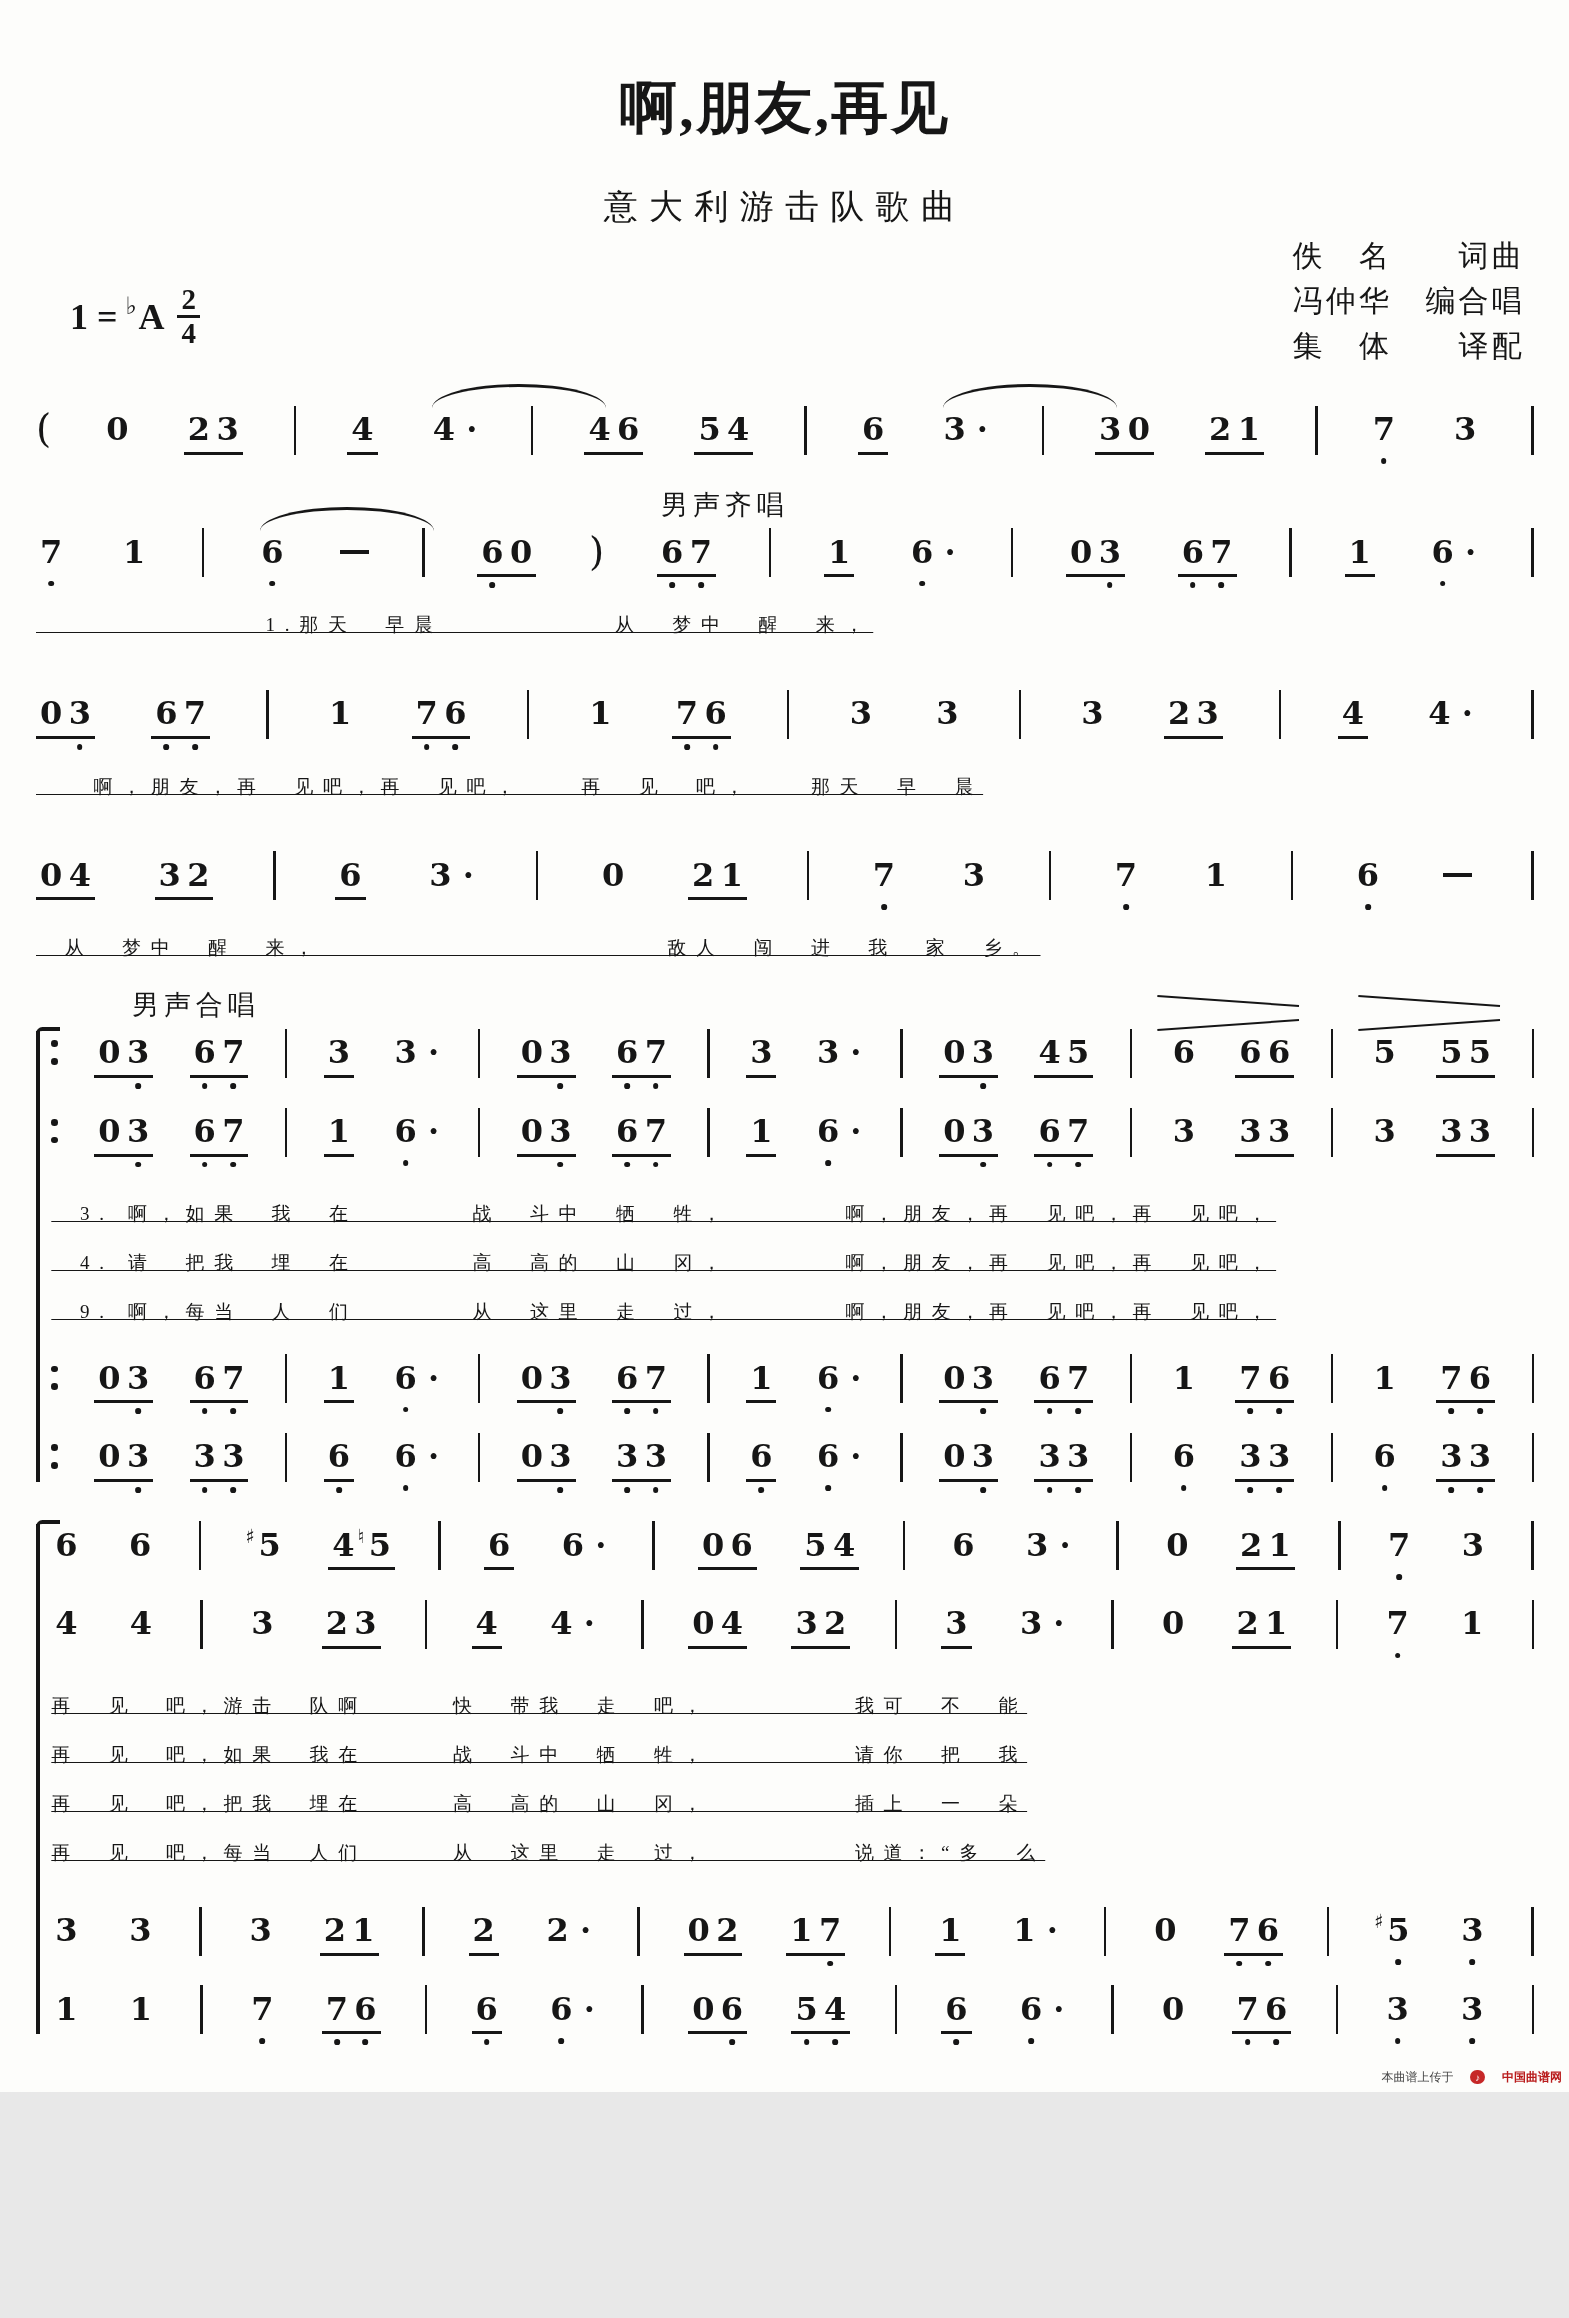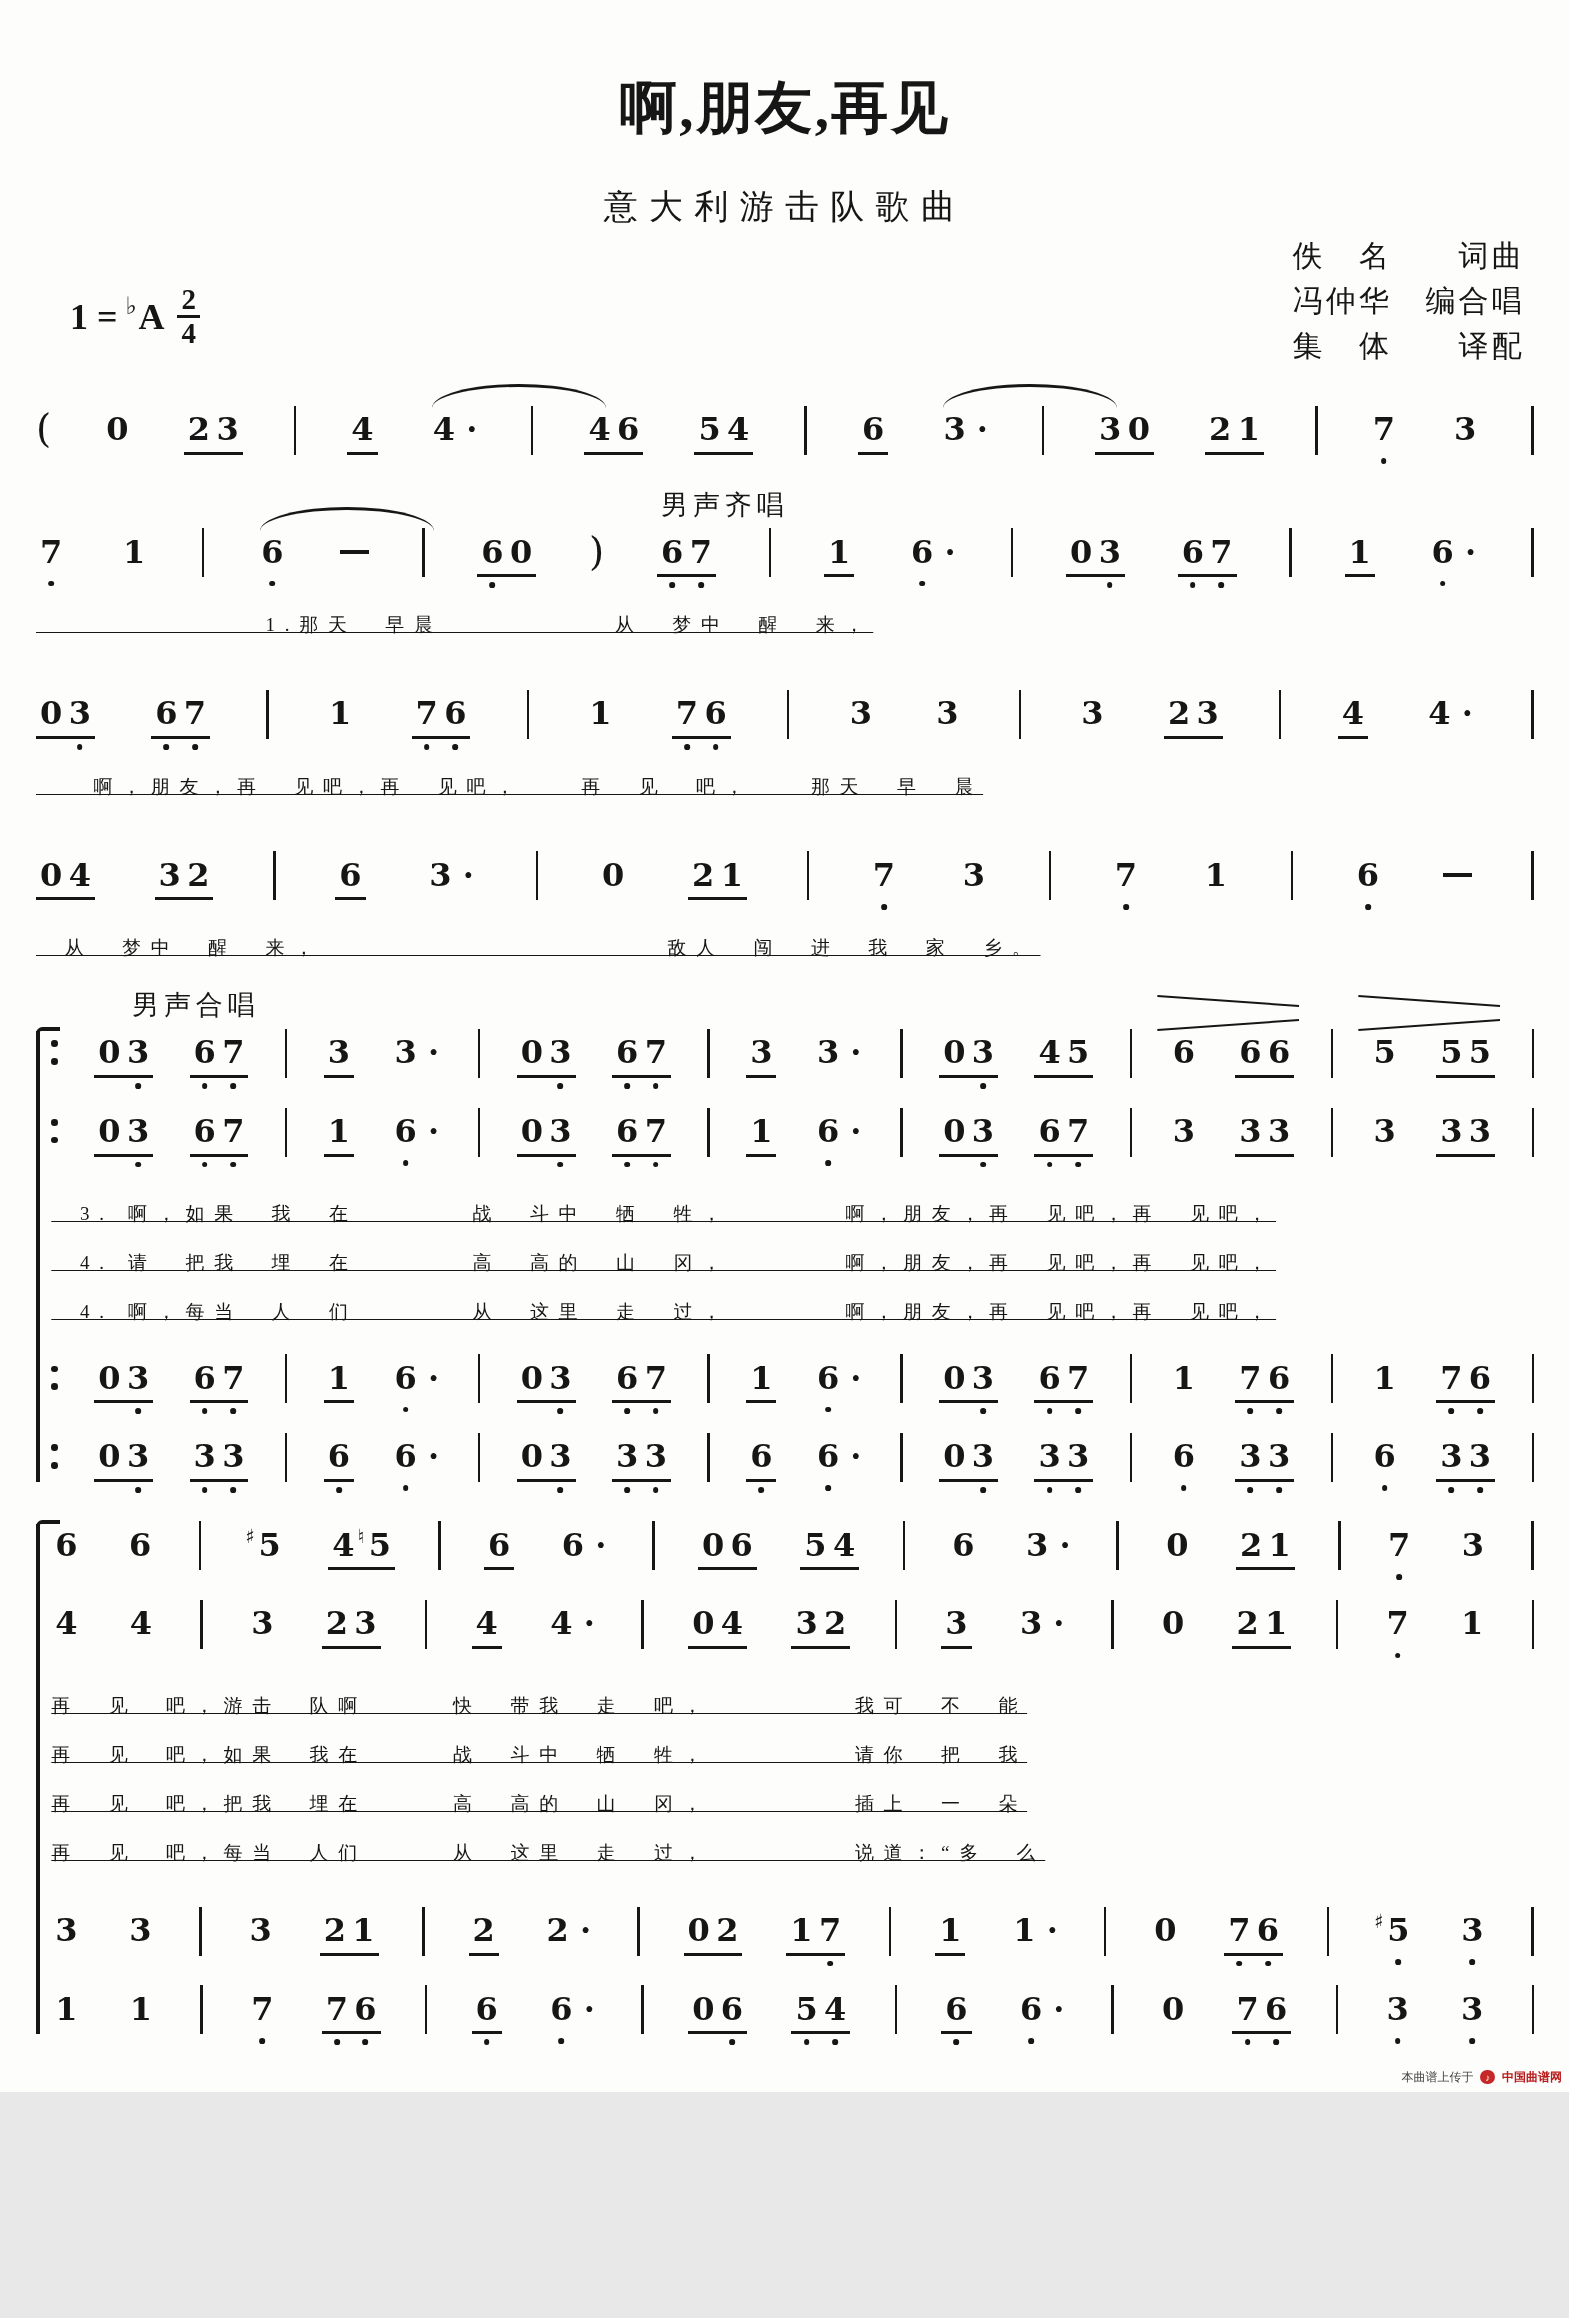--- a/index.html
+++ b/index.html
@@ -53,21 +53,21 @@
   [data-rowid="m3"]{margin-top:44px;}
   [data-rowid="m4"]{margin-top:44px;}
   [data-rowid="b3"]{margin-top:21px;}
   [data-rowid="c3"]{margin-top:32px;}
   .sec-label{padding-left:96px;margin-bottom:8px;}
   .lyr{font-size:19px;letter-spacing:9.7px;white-space:pre;line-height:47px;height:47px;margin-top:-8px;text-decoration:underline;}
   .lyr-block{margin:4.9px 0 19.4px;}
   .lyr-block .lyr{margin-top:0;height:49px;line-height:49px;}
   
   .pageno{position:absolute;left:1370px;top:2131px;font-size:40px;letter-spacing:6.5px;}
-  .wm{position:absolute;right:8px;bottom:6.5px;display:flex;align-items:center;gap:7px;
+  .wm{position:absolute;right:8px;bottom:6.5px;display:flex;align-items:center;gap:17px;
       font-family:"Liberation Sans","DejaVu Sans",sans-serif;font-size:12px;}
   .wm .pre{color:#454545;}
   .wm .logo{width:14.6px;height:14.6px;border-radius:50%;background:#c62828;color:#fff;font-size:9.7px;
             display:flex;align-items:center;justify-content:center;}
   .wm .site{color:#b91c1c;font-weight:700;font-family:Liberation Serif, serif;}
 </style>
 </head>
 <body>
 
 <div id="sheet" data-name="sheet-music-page">
@@ -430,21 +430,21 @@
             </span>
             <span class="grp ul" data-name="note-group">
               <span class="n" data-name="note-digit">3</span>
               <span class="n" data-name="note-digit">3</span>
             </span>
             <span class="bar" data-name="barline-icon"></span>
           </div>
           <div class="lyr-block" data-name="lyric-block" data-rowid="verses">
             <div class="lyr" data-name="lyric-line">　3. 啊，如果　我　在　　　　战　斗中　牺　牲，　　　　啊，朋友，再　见吧，再　见吧，</div>
             <div class="lyr" data-name="lyric-line">　4. 请　把我　埋　在　　　　高　高的　山　冈，　　　　啊，朋友，再　见吧，再　见吧，</div>
-            <div class="lyr" data-name="lyric-line">　4. 啊，每当　人　们　　　　从　这里　走　过，　　　　啊，朋友，再　见吧，再　见吧，</div>
+            <div class="lyr" data-name="lyric-line">　9. 啊，每当　人　们　　　　从　这里　走　过，　　　　啊，朋友，再　见吧，再　见吧，</div>
           </div>
           <div class="mrow" data-name="music-row" data-rowid="b3">
             <span class="rep" data-name="repeat-dots-icon">
               <b data-name="dot"></b>
               <b data-name="dot"></b>
             </span>
             <span class="grp ul" data-name="note-group">
               <span class="n" data-name="note-digit">0</span>
               <span class="n lo" data-name="note-digit">3</span>
             </span>

